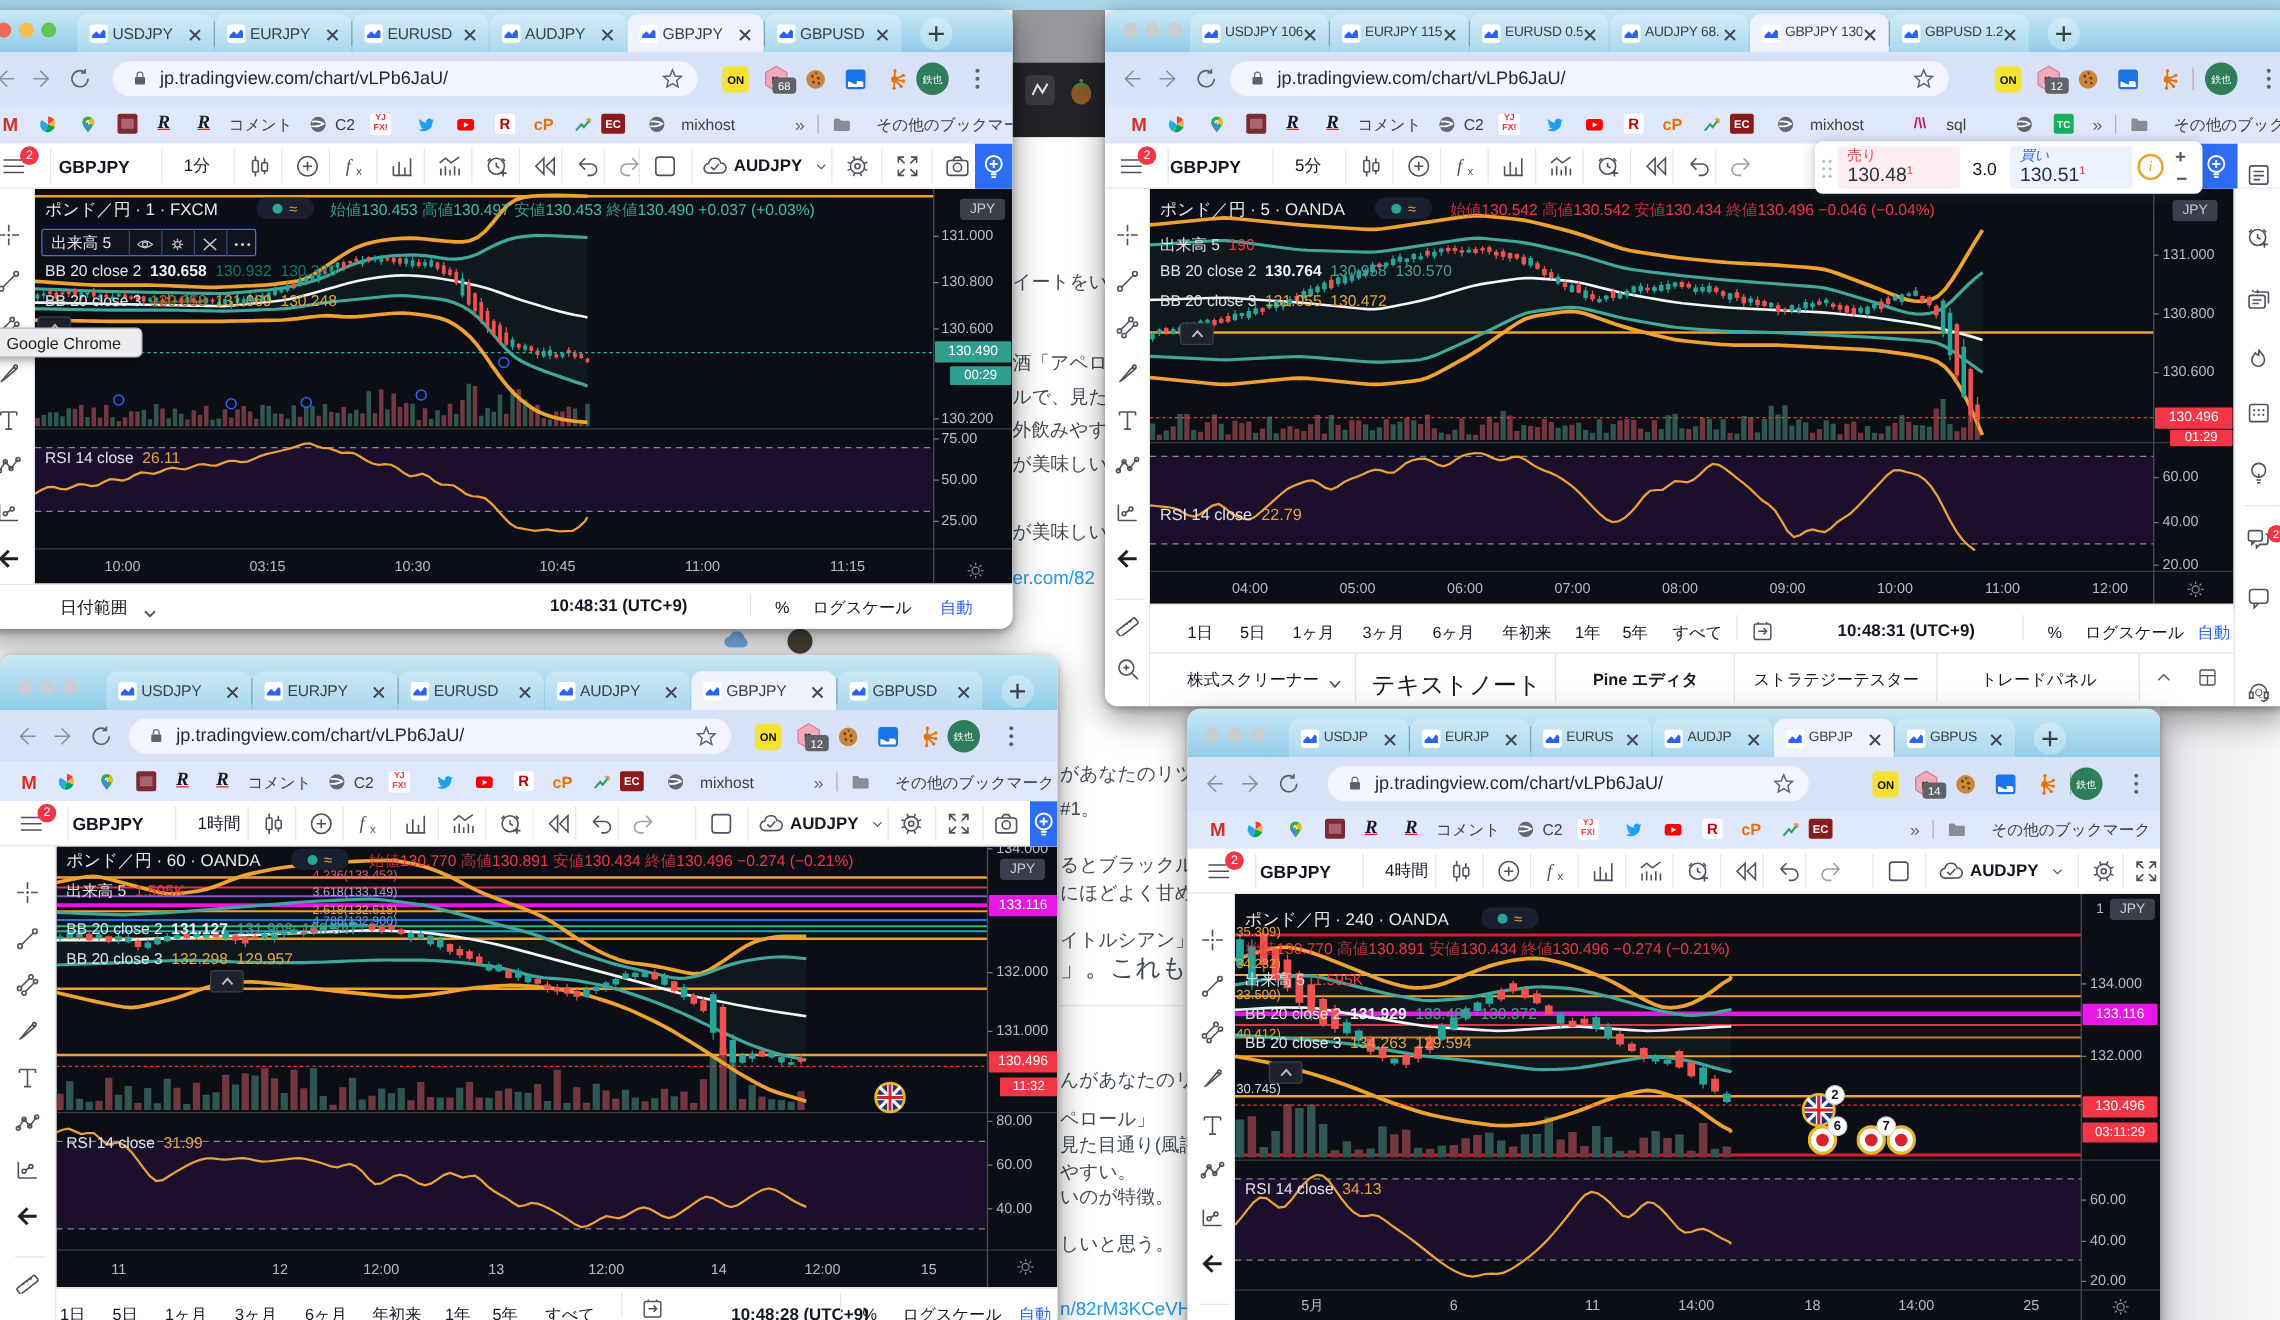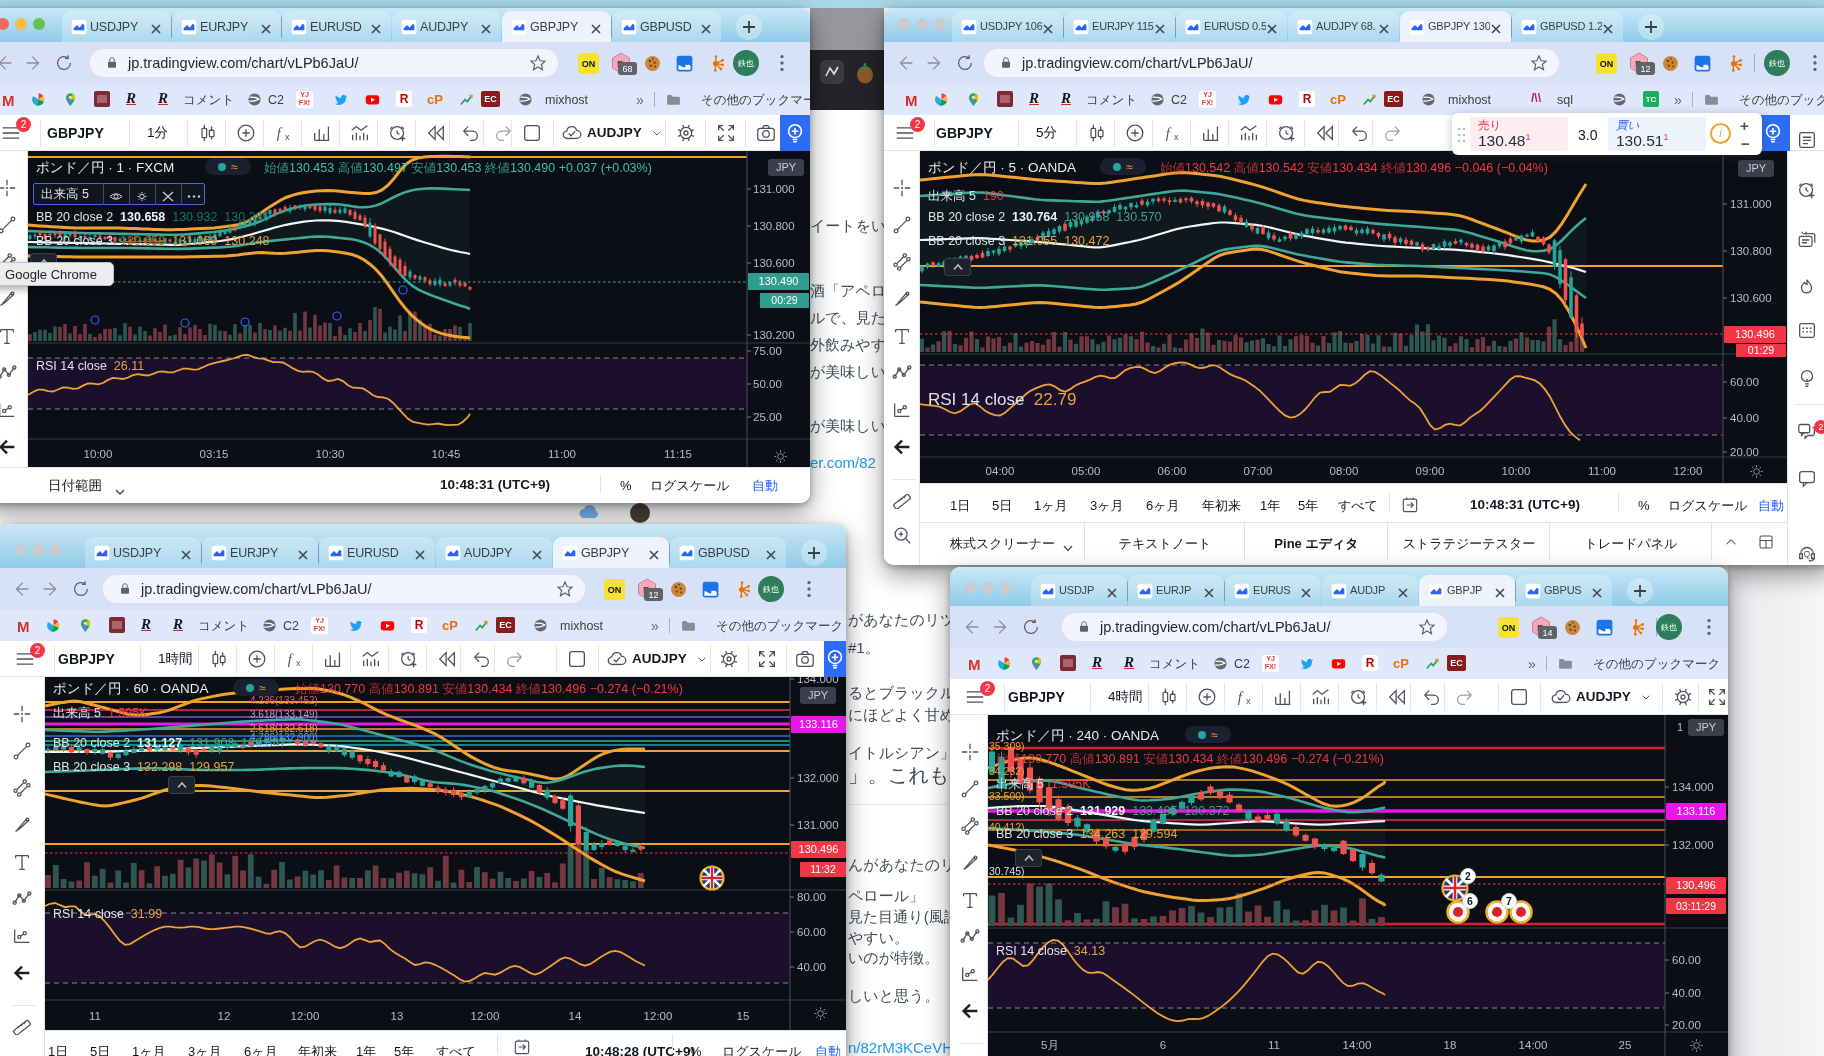--- a/index.html
+++ b/index.html
@@ -1045,21 +1045,21 @@
     </div>
     <div style="position:absolute;left:276px;top:154px;font-size:12.5px;color:#f23645;white-space:nowrap;line-height:1;"><span style="color:#f23645;opacity:.78">始値</span><span style="color:#f23645">130.542&nbsp;</span><span style="color:#f23645;opacity:.78">高値</span><span style="color:#f23645">130.542&nbsp;</span><span style="color:#f23645;opacity:.78">安値</span><span style="color:#f23645">130.434&nbsp;</span><span style="color:#f23645;opacity:.78">終値</span><span style="color:#f23645">130.496&nbsp;</span><span style="color:#f23645;opacity:.78"></span><span style="color:#f23645">−0.046 (−0.04%)&nbsp;</span></div>
     <div style="position:absolute;left:44px;top:182px;font-size:12.5px;color:#dfe3e8;white-space:nowrap;line-height:1;">出来高&nbsp;5&nbsp;&nbsp;<span style="color:#f23645">190</span></div>
     <div style="position:absolute;left:44px;top:203px;font-size:12.5px;color:#dfe3e8;white-space:nowrap;line-height:1;">BB&nbsp;20&nbsp;close&nbsp;2&nbsp;&nbsp;<span style="color:#f0f3fa;font-weight:700">130.764</span>&nbsp;&nbsp;<span style="color:#4f9a91">130.958&nbsp;&nbsp;130.570</span></div>
     <div style="position:absolute;left:44px;top:227px;font-size:12.5px;color:#dfe3e8;white-space:nowrap;line-height:1;">BB&nbsp;20&nbsp;close&nbsp;3&nbsp;&nbsp;<span style="color:#e8a33d">131.055&nbsp;&nbsp;130.472</span></div>
     <div style="position:absolute;left:60px;top:250px;width:27px;height:18px;background:#1e222d;border:1px solid #3a3f4b;border-radius:3px;display:flex;align-items:center;justify-content:center;">
       <svg width="12" height="8" viewBox="0 0 12 8" style="">
         <path d="M2 6.5 L6 2 L10 6.5" stroke="#b8bbc4" stroke-width="1.6" fill="none"></path>
       </svg>
     </div>
-    <div style="position:absolute;left:44px;top:383px;font-size:17px;color:#dfe3e8;white-space:nowrap;line-height:1;">RSI&nbsp;14&nbsp;close&nbsp;&nbsp;<span style="color:#e8a33d">22.79</span></div>
+    <div style="position:absolute;left:44px;top:397px;font-size:13px;color:#dfe3e8;white-space:nowrap;line-height:1;">RSI&nbsp;14&nbsp;close&nbsp;&nbsp;<span style="color:#e8a33d">22.79</span></div>
     <div style="position:absolute;left:854px;top:152px;width:36px;height:17px;background:#3a3f4b;border-radius:3px;color:#c9cdd4;font-size:11px;display:flex;align-items:center;justify-content:center;line-height:1;">JPY</div>
     <div style="position:absolute;left:846px;top:190px;width:58px;height:12px;color:#b8bbc4;font-size:11.5px;line-height:12px;white-space:nowrap;">131.000</div>
     <div style="position:absolute;left:846px;top:237px;width:58px;height:12px;color:#b8bbc4;font-size:11.5px;line-height:12px;white-space:nowrap;">130.800</div>
     <div style="position:absolute;left:846px;top:284px;width:58px;height:12px;color:#b8bbc4;font-size:11.5px;line-height:12px;white-space:nowrap;">130.600</div>
     <div style="position:absolute;left:846px;top:368px;width:58px;height:12px;color:#b8bbc4;font-size:11.5px;line-height:12px;white-space:nowrap;">60.00</div>
     <div style="position:absolute;left:846px;top:404px;width:58px;height:12px;color:#b8bbc4;font-size:11.5px;line-height:12px;white-space:nowrap;">40.00</div>
     <div style="position:absolute;left:846px;top:438px;width:58px;height:12px;color:#b8bbc4;font-size:11.5px;line-height:12px;white-space:nowrap;">20.00</div>
     <div style="position:absolute;left:840px;top:317.5px;width:62px;height:17px;background:#f23645;color:#fff;font-size:11px;display:flex;align-items:center;justify-content:center;border-radius:1px;z-index:5;line-height:1;">130.496</div>
     <div style="position:absolute;left:852px;top:335.5px;width:50px;height:13px;background:#f23645;color:#fff;font-size:10.5px;display:flex;align-items:center;justify-content:center;border-radius:1px;z-index:5;line-height:1;">01:29</div>
     <div style="position:absolute;left:92px;top:457px;width:48px;height:12px;color:#b8bbc4;font-size:11.5px;line-height:12px;text-align:center;">04:00</div>
@@ -1100,21 +1100,21 @@
     <div style="position:absolute;left:754px;top:491px;font-size:13px;color:#131722;white-space:nowrap;line-height:1;">%</div>
     <div style="position:absolute;left:784px;top:491px;font-size:13px;color:#131722;white-space:nowrap;line-height:1;">ログスケール</div>
     <div style="position:absolute;left:874px;top:491px;font-size:13px;color:#2962ff;white-space:nowrap;line-height:1;">自動</div>
     <div style="position:absolute;left:0px;top:514px;width:903px;height:40px;background:#fff;border-top:1px solid #e0e3eb;"></div>
     <div style="position:absolute;left:36px;top:515px;width:165px;height:38px;border-right:1px solid #e0e3eb;"></div>
     <div style="position:absolute;left:48.5px;top:527px;width:140px;height:16px;text-align:center;font-size:13px;color:#131722;">株式スクリーナー</div>
     <div style="position:absolute;left:179px;top:530px;width:10px;height:8px;"><svg width="10" height="8" viewBox="0 0 10 8" style="">
         <path d="M1 2 L5 6.5 L9 2" stroke="#50535e" stroke-width="1.4" fill="none"></path>
       </svg></div>
     <div style="position:absolute;left:201px;top:515px;width:160px;height:38px;border-right:1px solid #e0e3eb;"></div>
-    <div style="position:absolute;left:211px;top:527px;width:140px;height:16px;text-align:center;font-size:13px;color:#131722;">テキストノート</div>
+    <div style="position:absolute;left:211px;top:527px;width:140px;height:16px;text-align:center;font-size:19px;color:#131722;">テキストノート</div>
     <div style="position:absolute;left:361px;top:515px;width:143px;height:38px;border-right:1px solid #e0e3eb;"></div>
     <div style="position:absolute;left:362.5px;top:527px;width:140px;height:16px;text-align:center;font-size:13px;color:#131722;font-weight:700;">Pine エディタ</div>
     <div style="position:absolute;left:504px;top:515px;width:162px;height:38px;border-right:1px solid #e0e3eb;"></div>
     <div style="position:absolute;left:515px;top:527px;width:140px;height:16px;text-align:center;font-size:13px;color:#131722;">ストラテジーテスター</div>
     <div style="position:absolute;left:666px;top:515px;width:162px;height:38px;border-right:1px solid #e0e3eb;"></div>
     <div style="position:absolute;left:677px;top:527px;width:140px;height:16px;text-align:center;font-size:13px;color:#131722;">トレードパネル</div>
     <div style="position:absolute;left:838px;top:525px;width:18px;height:18px;"><svg width="18" height="18" viewBox="0 0 18 18" style="">
         <g transform="scale(0.75)">
           <path d="M6 15 L12 9 L18 15" fill="none" stroke="#4e525e" stroke-width="1.4"></path>
         </g>

